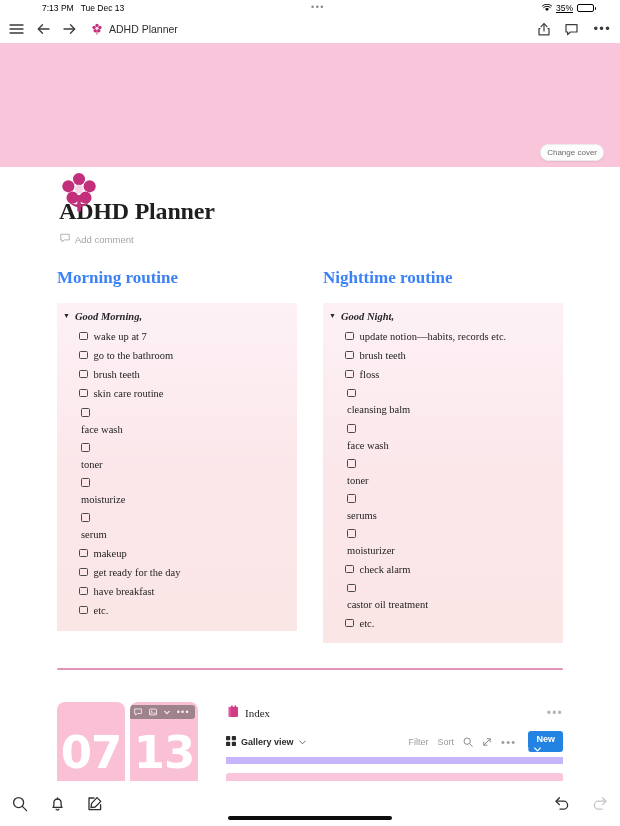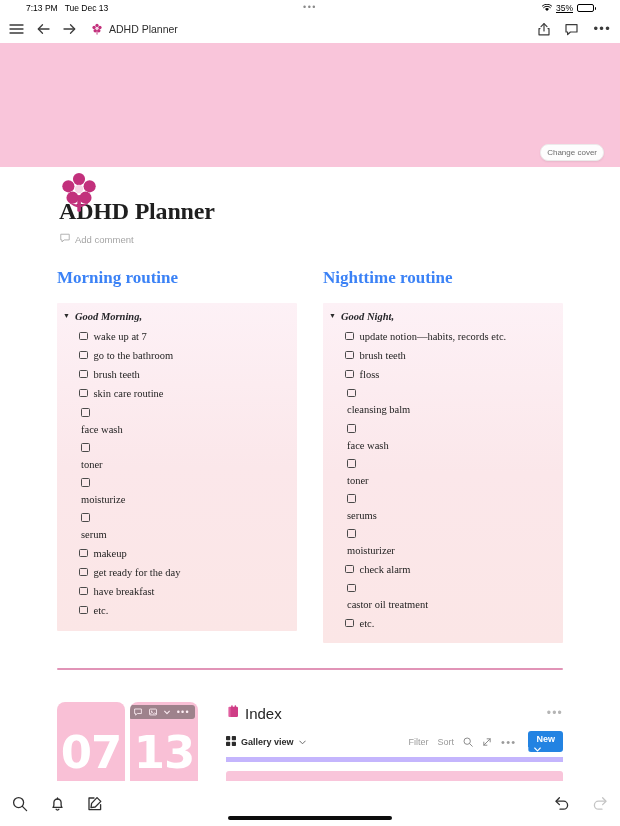--- a/index.html
+++ b/index.html
@@ -13,20 +13,21 @@
 
   
   .statusbar {
     height: 15px;
     display: flex;
     align-items: center;
     padding: 0 26px;
     font-size: 8.5px;
     color: #000;
     position: relative;
+    margin-left: 16px;
   }
   .sb-left { display: flex; gap: 7px; align-items: center; font-weight: 500; }
   .sb-center { position: absolute; left: 50%; transform: translateX(-50%); letter-spacing: 1.5px; color: #8a8a8a; font-size: 9px; line-height: 1;}
   .sb-right { margin-left: auto; display: flex; gap: 4px; align-items: center; font-weight: 500; text-decoration: underline;}
   .wifi-icon { display:inline-block; width: 10px; height: 8px; position: relative; }
   .wifi-icon svg { display:block; }
   .battery {
     width: 17px; height: 8px; border: 1px solid #000; border-radius: 2px;
     position: relative; display: inline-block; padding: 1px;
   }
@@ -186,31 +187,31 @@
     padding: 1px 3px; color: #fff; cursor: pointer;
   }
 
   
   .db { flex: 1; margin-right: 57px; }
   .db-head {
     display: flex; align-items: center; gap: 6px;
     padding: 2px 0 0 2px; position: relative;
   }
   .db-title {
-    font-family: Liberation Sans, sans-serif;
-    font-size: 15px; color: #252525;
+    font-family: Liberation Serif, serif;
+    font-size: 11px; color: #252525;
   }
   .db-dots {
     margin-left: auto; color: #b5b5b5; font-size: 12px;
     letter-spacing: 1.2px; line-height: .6; cursor: pointer;
   }
   .db-toolbar {
     display: flex; align-items: center; gap: 6px;
     margin-top: 9px; padding-bottom: 5px;
-    border-bottom: 5px solid #c4b5fd;
+    border-bottom: 7px solid #c4b5fd;
     justify-content: center;
   }
   .view-tab {
     display: flex; align-items: center; gap: 5px;
     font-size: 9px; font-weight: bold; color: #2c2c2c;
     cursor: pointer;
   }
   .db-tools { margin-left: auto; display: flex; align-items: center; gap: 9px; }
   .db-tool { font-size: 9px; color: #9a9a9a; cursor: pointer; display:flex; align-items:center;}
   .new-btn {

